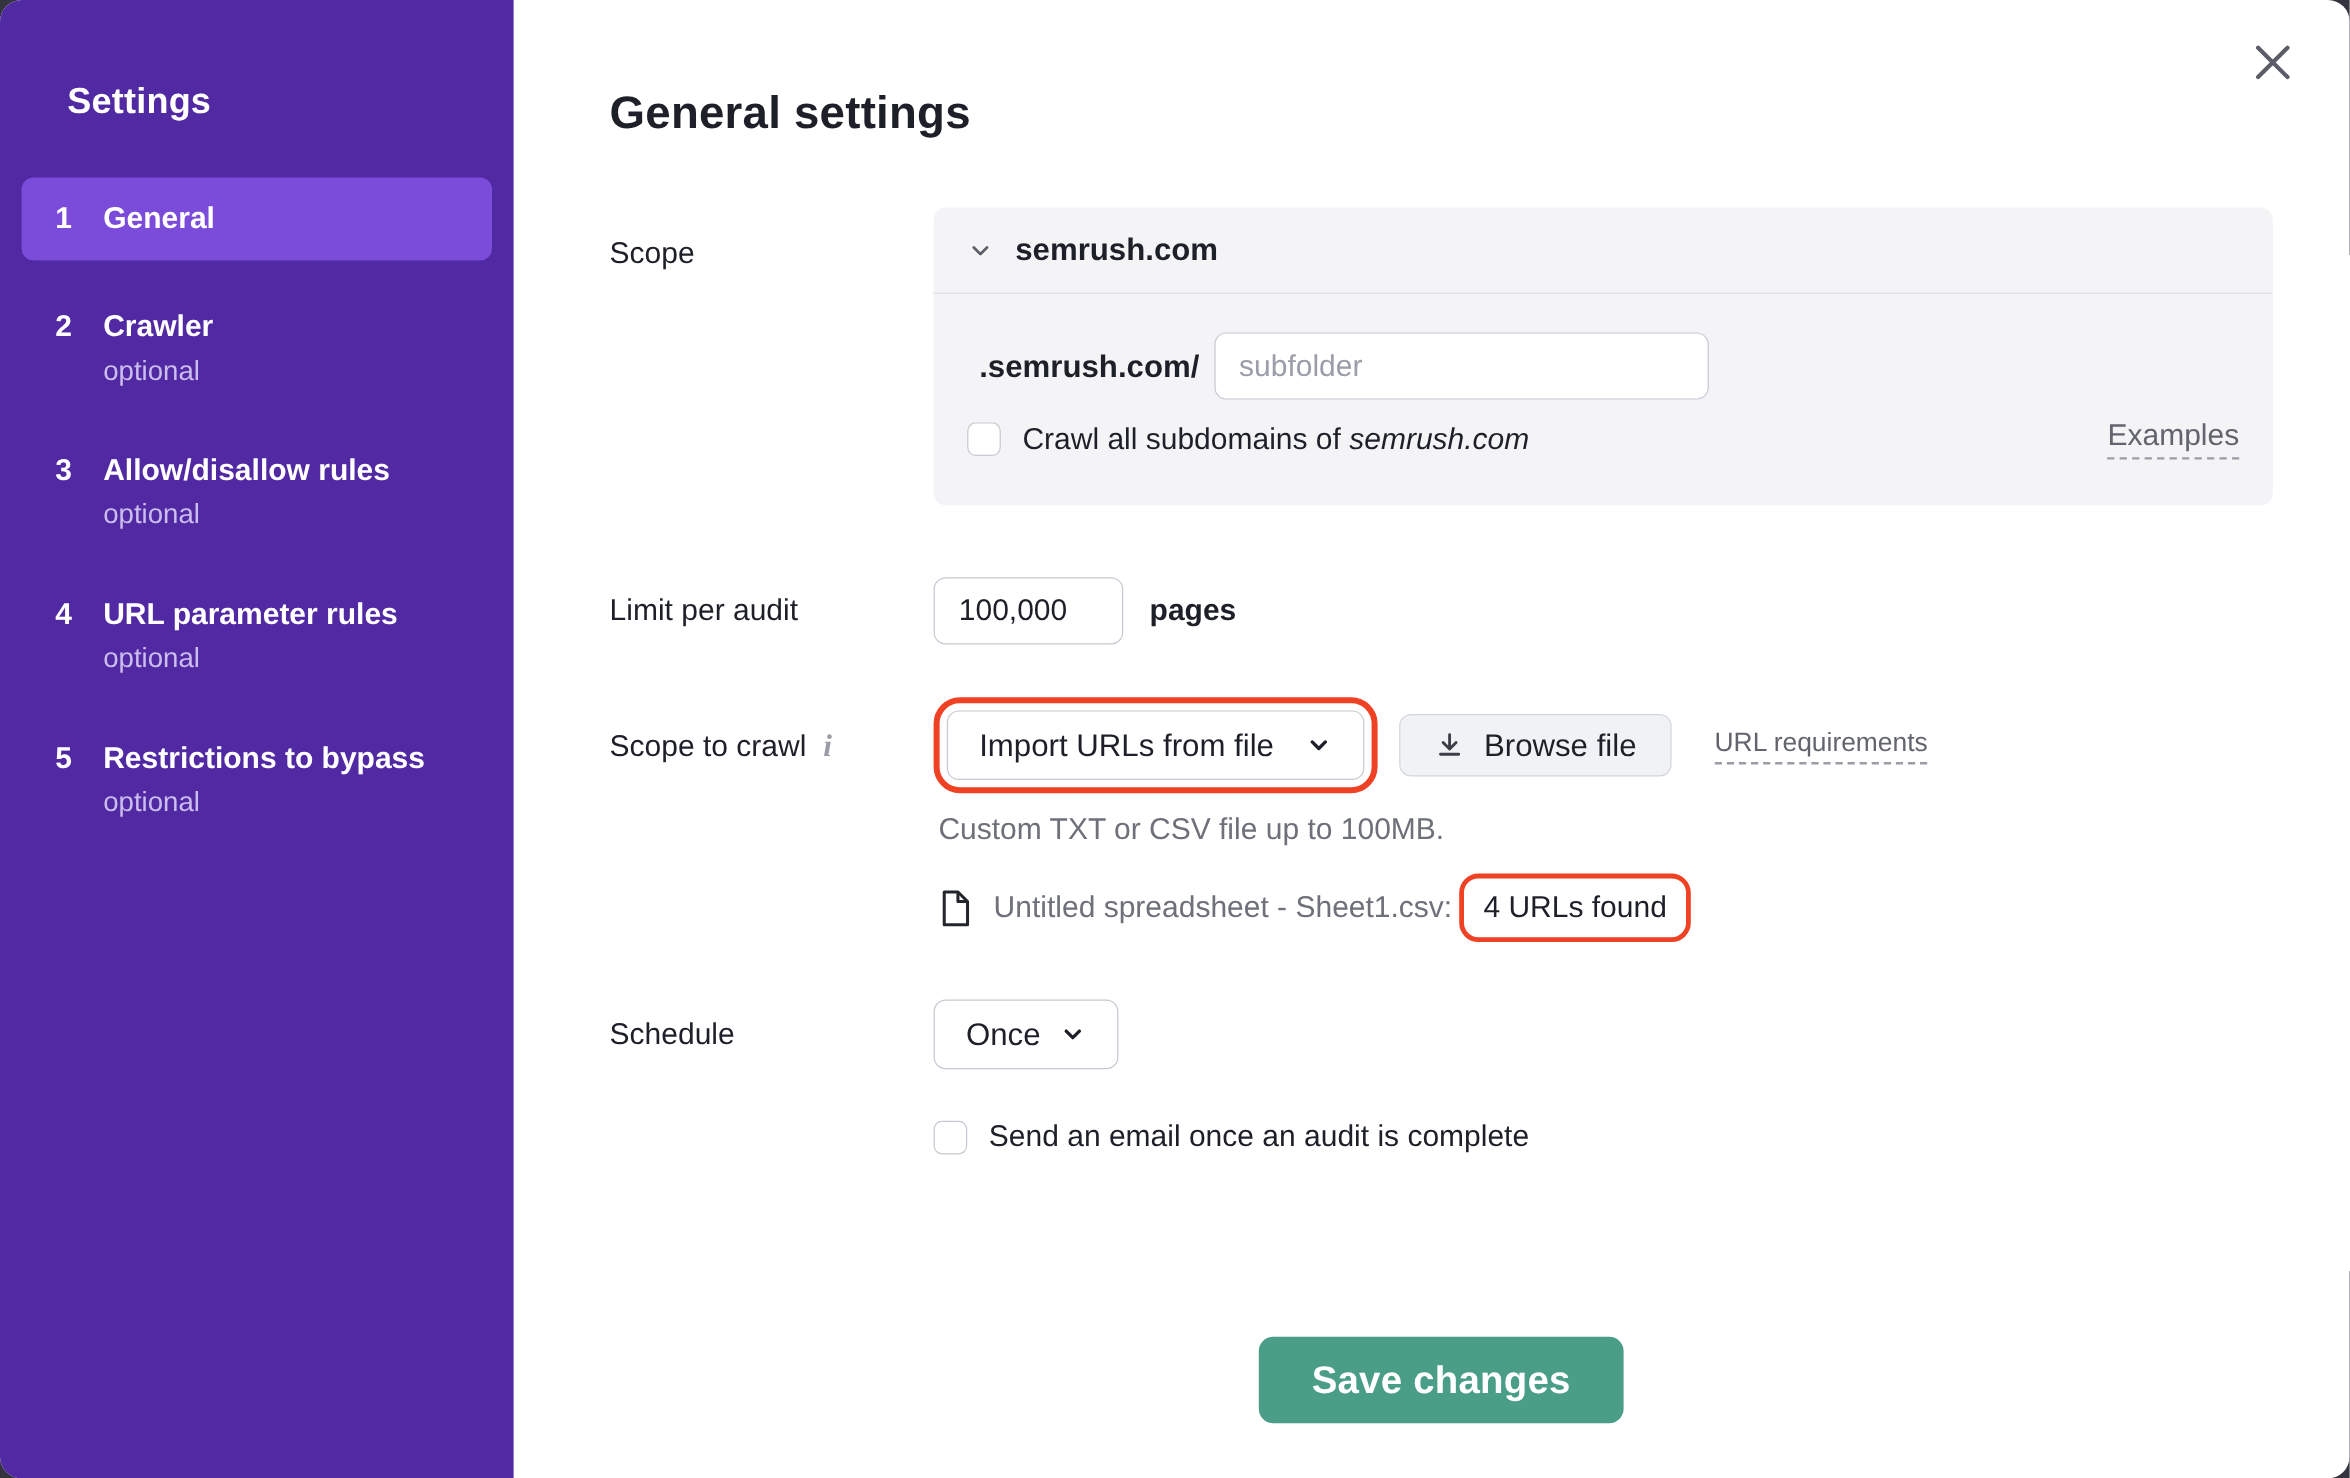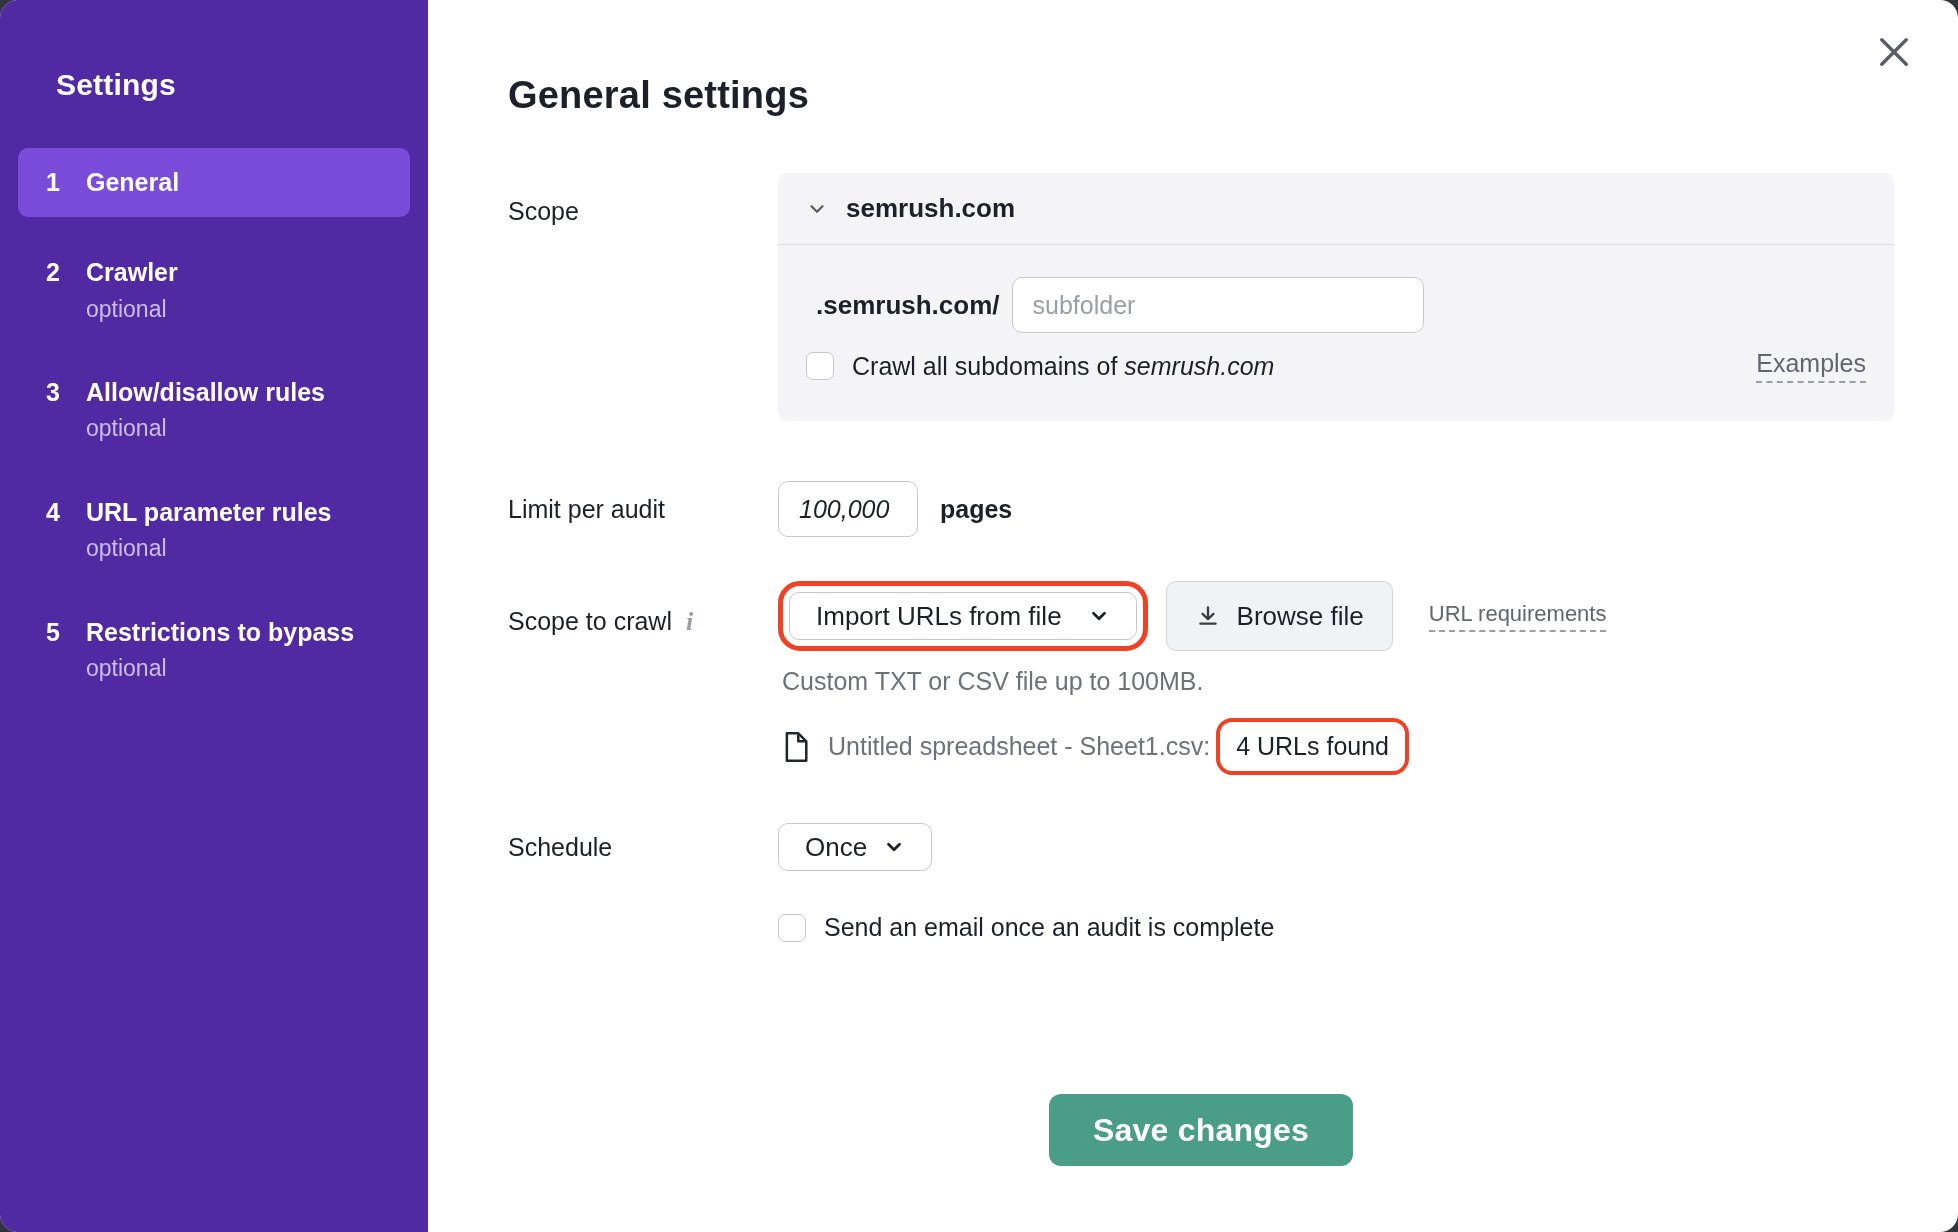--- a/index.html
+++ b/index.html
@@ -89,41 +89,41 @@
   }
   .checkbox-label{font-size:25px;margin-left:18px;}
   .italic{font-style:italic;}
   .dashed-link{
     font-size:25px;color:#63656E;text-decoration:none;
     border-bottom:2px dashed #9A9CA6;padding-bottom:3px;cursor:pointer;
   }
   .examples-link{margin-left:auto;}
   
   .row-limit{margin-top:60px;align-items:center;}
-  .limit-input{width:140px;font-style:italic;}
+  .limit-input{width:158px;}
   .unit{font-size:25px;font-weight:700;margin-left:22px;}
   .inline{display:flex;align-items:center;}
   
   .row-pages{margin-top:44px;}
   .row-pages .form-label{padding-top:26px;}
   .info-icon{
     font-family:"Liberation Serif",serif;font-style:italic;font-weight:700;
     color:#9A9CA6;font-size:26px;
   }
   .pages-controls{display:flex;align-items:center;}
   .annotation-ring{
     border:5px solid var(--annotation);border-radius:22px;padding:6px;
   }
   .select-btn{
-    height:48px;display:flex;align-items:center;gap:26px;
+    height:58px;display:flex;align-items:center;gap:26px;
     border:1.5px solid var(--border_gray);border-radius:10px;background:#fff;
     padding:0 26px;font-size:26px;font-family:inherit;color:var(--text_dark);cursor:pointer;
   }
   .browse-btn{
-    height:70px;display:flex;align-items:center;gap:16px;
+    height:52px;display:flex;align-items:center;gap:16px;
     background:#F1F2F5;border:1px solid #D3D5DC;border-radius:10px;
     padding:0 28px;font-size:26px;font-family:inherit;color:var(--text_dark);
     margin-left:18px;cursor:pointer;
   }
   .url-req-link{margin-left:36px;font-size:22px;}
   .helper-text{font-size:25px;color:var(--text_gray);margin:16px 0 0 4px;}
   .file-row{display:flex;align-items:center;margin-top:22px;margin-left:4px;}
   .file-name{font-size:25px;color:var(--text_gray);margin-left:18px;}
   .result-ring{
     border:4px solid var(--annotation);border-radius:16px;

